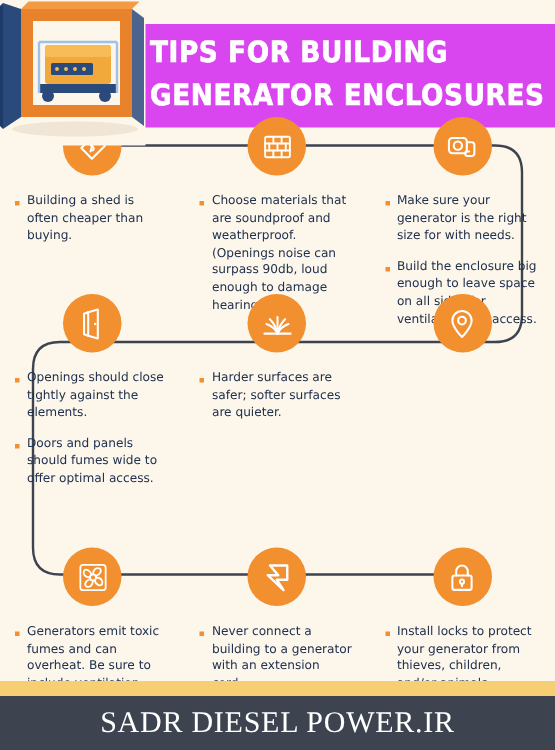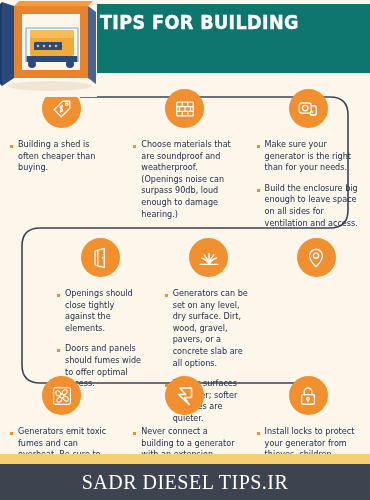--- a/index.html
+++ b/index.html
@@ -6,22 +6,22 @@
   html,body { width:370px; height:500px; }
   body {
     font-family:"Liberation Sans", sans-serif;
     background:#fdf6ea;
     overflow:hidden;
     position:relative;
   }
 
   
   .header {
-    position:absolute; top:4px; left:0; width:370px; height:69px;
-    background:#0f766e;
+    position:absolute; top:16px; left:0; width:370px; height:69px;
+    background:#d946ef;
   }
   .header-art {
     position:absolute; top:0; left:0; width:97px; height:97px;
     background:#fdf6ea;
     z-index:3;
   }
   .header-title {
     position:absolute; left:100px; top:4px; width:266px;
     color:#ffffff;
     font-family:"DejaVu Sans Condensed","Liberation Sans", sans-serif;
@@ -36,25 +36,24 @@
   
   .snake {
     position:absolute; top:0; left:0; width:370px; height:500px;
     z-index:1; pointer-events:none;
   }
 
   
   .grid {
     position:absolute; top:69px; left:0; width:370px; height:391px;
     z-index:2;
-    margin-top:11px;
   }
   .row { position:absolute; left:0; width:370px; display:flex; }
   .row-0 { top:9px; }
-  .row-1 { top:158px;padding-left:47px; }
+  .row-1 { top:127px; }
   .row-2 { top:296px; }
 
   .cell { width:123.3px; position:relative; }
 
   .icon-wrap {
     width:100%; display:flex; justify-content:center;
     height:42px;
   }
   .icon-circle {
     width:39px; height:39px; border-radius:50%;
@@ -101,20 +100,21 @@
 </head>
 <body>
 
 <svg class="snake" viewBox="0 0 370 500">
   <path d="M 80 97 L 330 97 Q 348 97 348 115 L 348 210 Q 348 228 330 228 L 40 228 Q 22 228 22 246 L 22 365 Q 22 383 40 383 L 300 383" fill="none" stroke="#3d4450" stroke-width="1.6"></path>
 </svg>
 
 <div class="header">
   <div class="header-title">
     <div>TIPS FOR BUILDING</div>
+    <div>GENERATOR ENCLOSURES</div>
   </div>
 </div>
 
 <div class="header-art">
   <svg width="97" height="97" viewBox="0 0 97 97">
 
     <path d="M14 6 L88 6 L88 78 L14 78 Z" fill="#e8822b"></path>
     <path d="M22 14 L80 14 L80 70 L22 70 Z" fill="#fdf6ea"></path>
 
     <path d="M14 6 L88 6 L93 1 L19 1 Z" fill="#f49a42"></path>
@@ -191,21 +191,21 @@
         <svg width="22" height="22" viewBox="0 0 24 24" fill="none" stroke="#fff" stroke-width="1.5" stroke-linecap="round" stroke-linejoin="round">
           <rect x="2.5" y="5.5" width="13" height="11" rx="2.5"></rect>
           <circle cx="9" cy="11" r="3"></circle>
           <path d="M15.5 8.5 h3.5 a2 2 0 0 1 2 2 v6 a2 2 0 0 1 -2 2 h-3 a1.6 1.6 0 0 1 0 -3.2 h1.2"></path>
         </svg>
       </div>
         </div>
       <div class="bullets">
         <div class="bullet">
             <span class="bullet-dot"></span>
-            <span class="bullet-text">Make sure your generator is the right than for your needs.</span>
+            <span class="bullet-text">Make sure your generator is the right size for with needs.</span>
           </div>
         <div class="bullet">
             <span class="bullet-dot"></span>
             <span class="bullet-text">Build the enclosure big enough to leave space on all sides for ventilation and access.</span>
           </div>
       </div>
     </div>
   </div>
 
   <div class="row row-1">
@@ -239,24 +239,20 @@
           <path d="M2.5 19 H21.5"></path>
           <path d="M12 19 V7"></path>
           <path d="M12 19 C 11 14 9 11 6.5 8.5"></path>
           <path d="M12 19 C 13 14 15 11 17.5 8.5"></path>
           <path d="M12 19 C 10.5 15.5 8 13.5 4 12"></path>
           <path d="M12 19 C 13.5 15.5 16 13.5 20 12"></path>
         </svg>
       </div>
         </div>
       <div class="bullets">
-        <div class="bullet">
-            <span class="bullet-dot"></span>
-            <span class="bullet-text">Generators can be set on any level, dry surface. Dirt, wood, gravel, pavers, or a concrete slab are all options.</span>
-          </div>
         <div class="bullet">
             <span class="bullet-dot"></span>
             <span class="bullet-text">Harder surfaces are safer; softer surfaces are quieter.</span>
           </div>
       </div>
     </div>
 
     <div class="cell">
       <div class="icon-wrap">
           <div class="icon-circle">
@@ -329,14 +325,14 @@
             <span class="bullet-text">Install locks to protect your generator from thieves, children, and/or animals.</span>
           </div>
       </div>
     </div>
   </div>
 
 </div>
 
 <div class="footer-bar"></div>
 <div class="footer">
-  <span class="footer-text">SADR DIESEL TIPS.IR</span>
+  <span class="footer-text">SADR DIESEL POWER.IR</span>
 </div>
 
 </body></html>

